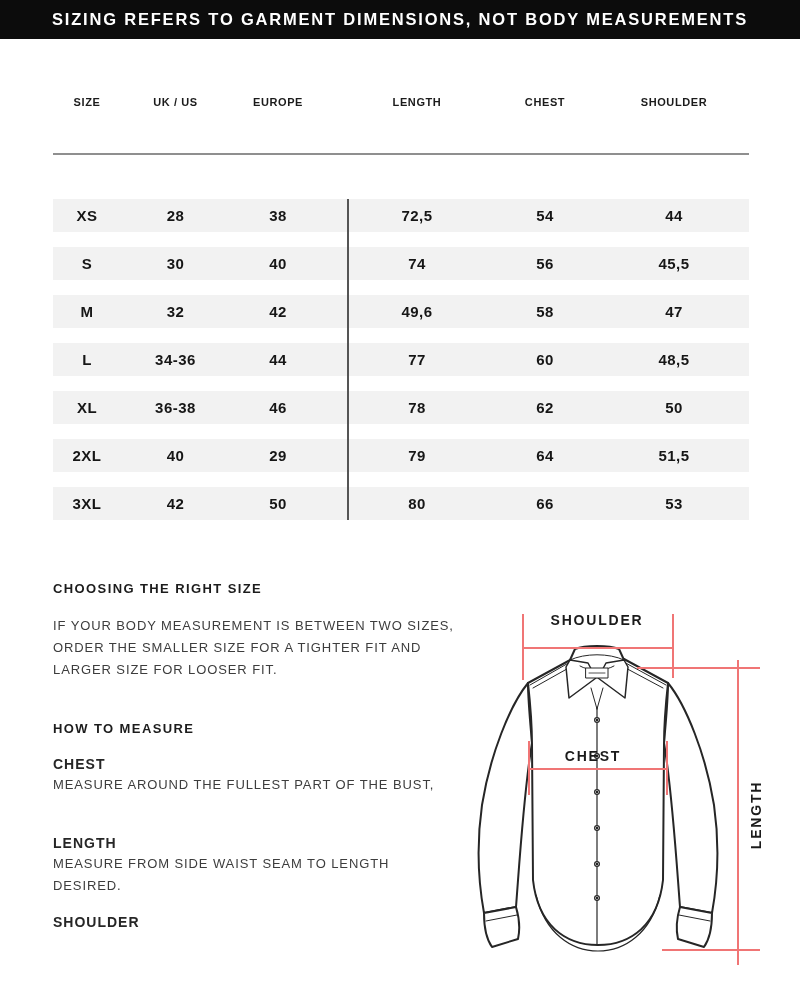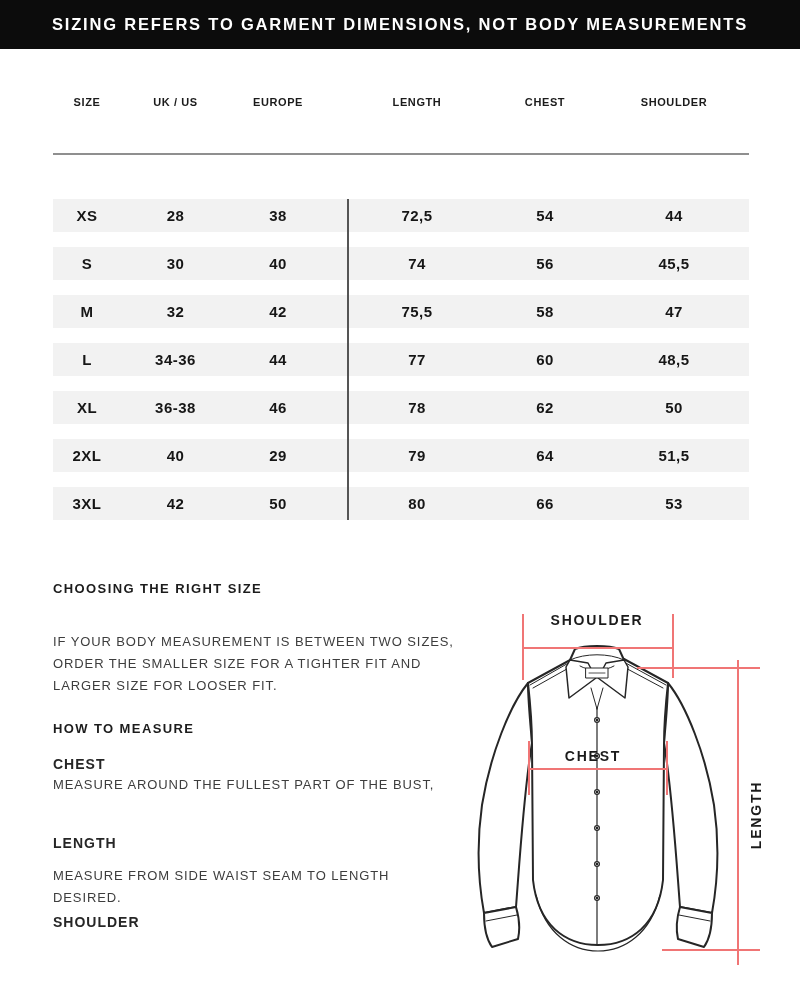--- a/index.html
+++ b/index.html
@@ -1,20 +1,20 @@
 <!DOCTYPE html>
 <html><head>
 <meta charset="utf-8">
 <style>
   html,body{margin:0;padding:0;background:#ffffff;}
   .page{position:relative;width:800px;height:1005px;margin:0 auto;background:#ffffff;
         font-family:"Liberation Sans",sans-serif;overflow:hidden;}
 
   
-  .banner{position:absolute;left:0;top:0;width:800px;height:49px;background:#0c0c0c;
+  .banner{position:absolute;left:0;top:0;width:800px;height:39px;background:#0c0c0c;
           display:flex;align-items:center;justify-content:center;text-align:center;}
   .banner span{color:#ffffff;font-weight:700;font-size:16.5px;letter-spacing:1.8px;white-space:nowrap;}
 
   
   .col-header{position:absolute;top:96px;transform:translateX(-50%);font-weight:700;font-size:11px;
               letter-spacing:.6px;color:#1b1b1b;white-space:nowrap;}
   .hrule{position:absolute;left:53px;top:153px;width:696px;height:2px;background:#8f8f8f;}
   .row-band{position:absolute;left:53px;width:696px;height:33px;background:#f2f2f2;}
   .cell{position:absolute;transform:translateX(-50%);font-weight:700;font-size:15px;letter-spacing:.5px;
         color:#161616;line-height:33px;white-space:nowrap;}
@@ -56,21 +56,21 @@
       <span class="cell" style="left: 87px; top: 247px;">S</span>
       <span class="cell" style="left: 175.5px; top: 247px;">30</span>
       <span class="cell" style="left: 278px; top: 247px;">40</span>
       <span class="cell" style="left: 417px; top: 247px;">74</span>
       <span class="cell" style="left: 545px; top: 247px;">56</span>
       <span class="cell" style="left: 674px; top: 247px;">45,5</span>
       <div class="row-band" style="top: 295px; background: rgb(242, 242, 242);"></div>
       <span class="cell" style="left: 87px; top: 295px;">M</span>
       <span class="cell" style="left: 175.5px; top: 295px;">32</span>
       <span class="cell" style="left: 278px; top: 295px;">42</span>
-      <span class="cell" style="left: 417px; top: 295px;">75,5</span>
+      <span class="cell" style="left: 417px; top: 295px;">49,6</span>
       <span class="cell" style="left: 545px; top: 295px;">58</span>
       <span class="cell" style="left: 674px; top: 295px;">47</span>
       <div class="row-band" style="top: 343px; background: rgb(242, 242, 242);"></div>
       <span class="cell" style="left: 87px; top: 343px;">L</span>
       <span class="cell" style="left: 175.5px; top: 343px;">34-36</span>
       <span class="cell" style="left: 278px; top: 343px;">44</span>
       <span class="cell" style="left: 417px; top: 343px;">77</span>
       <span class="cell" style="left: 545px; top: 343px;">60</span>
       <span class="cell" style="left: 674px; top: 343px;">48,5</span>
       <div class="row-band" style="top: 391px; background: rgb(242, 242, 242);"></div>
@@ -92,35 +92,35 @@
       <span class="cell" style="left: 175.5px; top: 487px;">42</span>
       <span class="cell" style="left: 278px; top: 487px;">50</span>
       <span class="cell" style="left: 417px; top: 487px;">80</span>
       <span class="cell" style="left: 545px; top: 487px;">66</span>
       <span class="cell" style="left: 674px; top: 487px;">53</span>
     </div>
   <div class="hrule"></div>
   <div class="vdivider"></div>
 
   <div class="h1" style="top:581px;">CHOOSING THE RIGHT SIZE</div>
-  <div class="para" style="top:631px;">
+  <div class="para" style="top:615px;">
     <div>IF YOUR BODY MEASUREMENT IS BETWEEN TWO SIZES,</div>
     <div>ORDER THE SMALLER SIZE FOR A TIGHTER FIT AND</div>
     <div>LARGER SIZE FOR LOOSER FIT.</div>
   </div>
 
   <div class="h1" style="top:721px;">HOW TO MEASURE</div>
 
   <div class="sub" style="top:756px;">CHEST</div>
   <div class="para" style="top:774px;">
     <div>MEASURE AROUND THE FULLEST PART OF THE BUST,</div>
   </div>
 
   <div class="sub" style="top:835px;">LENGTH</div>
-  <div class="para" style="top:853px;margin-top:12px;">
+  <div class="para" style="top:853px;">
     <div>MEASURE FROM SIDE WAIST SEAM TO LENGTH</div>
     <div>DESIRED.</div>
   </div>
 
   <div class="sub" style="top:914px;">SHOULDER</div>
 
   <svg class="diagram" viewBox="0 0 330 410">
 
     <g fill="#ffffff" stroke="#262626" stroke-linejoin="round" stroke-linecap="round">
 

